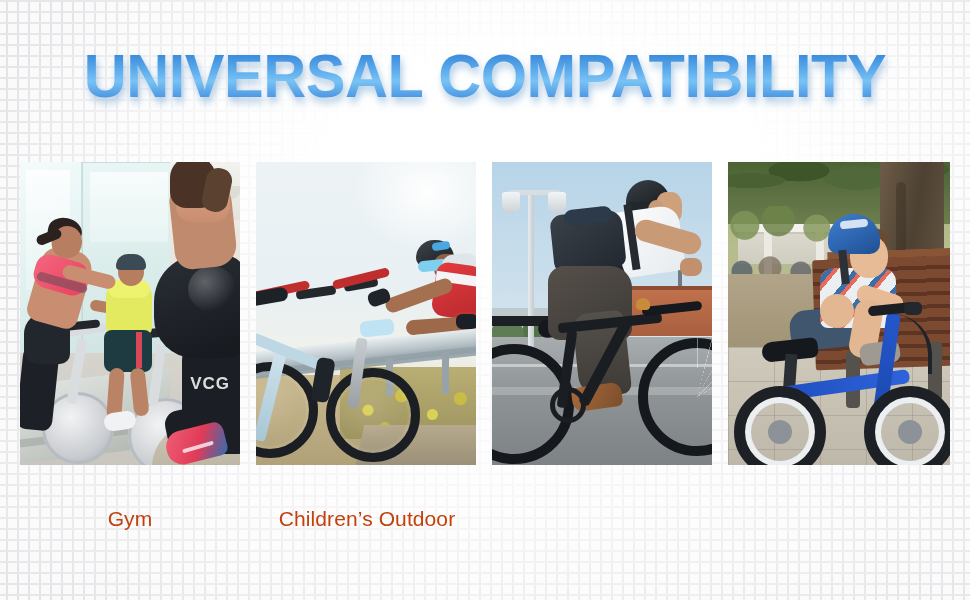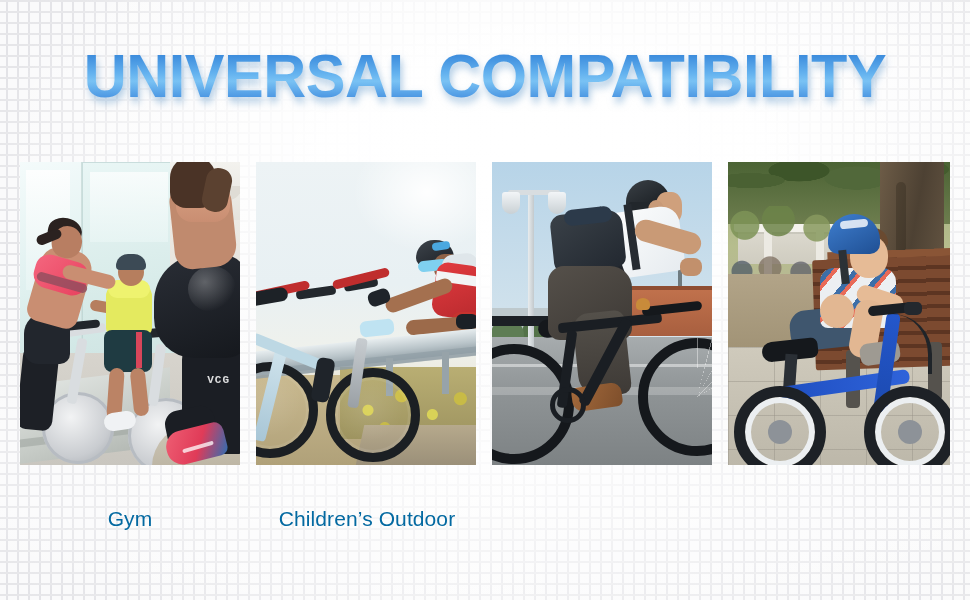--- a/index.html
+++ b/index.html
@@ -212,23 +212,23 @@
   .bk3-seat{ left:142px; top:152px; width:62px; height:26px;
     background:linear-gradient(to bottom,#2a2f36,#101318);
     border-radius:16px 10px 10px 16px; transform:rotate(-6deg); }
   .bk3-post{ left:178px; top:176px; width:14px; height:70px;
     background:#c8ccd0; transform:rotate(8deg); }
   .bk3-flywheel{ left:132px; top:262px; width:110px; height:60px;
     background:linear-gradient(to bottom,#cfc8b8,#b6ae9c);
     border-radius:56px 56px 22px 22px; }
   .bk-console{ left:188px; top:188px; width:34px; height:26px;
     background:#2b3138; border-radius:4px; }
-  .g-vcg{ right:10px; top:212px; font-size:11px; font-weight:bold;
+  .g-vcg{ right:10px; top:212px; font-size:17px; font-weight:bold;
     color:rgba(255,255,255,.85); letter-spacing:1px;
-    font-family:Liberation Mono, monospace; }
+    font-family:Liberation Sans, sans-serif; }
 
   
   .o-sky{ inset:0;
     background:linear-gradient(to bottom,#edf3f5 0%,#e8f0f3 40%,#eff1ec 62%,#e8e2cf 80%,#d9cfb4 100%); }
   .o-sun{ left:96px; top:-30px; width:150px; height:120px;
     background:radial-gradient(ellipse at 50% 50%, rgba(255,255,255,.95), rgba(255,255,255,0) 70%); }
   .o-ground{ left:0; bottom:0; width:220px; height:90px;
     background:linear-gradient(to bottom,#c9b98f,#b0a179); }
   .o-grass{ left:84px; bottom:26px; width:140px; height:72px;
     background:
@@ -491,21 +491,21 @@
     display:flex; gap:16px;
     z-index:4;
   }
   .caption{
     width:220px;
     flex:0 0 220px;
     text-align:center;
     font-family:"Liberation Sans", sans-serif;
     font-size:21px;
     line-height:42px;
-    color:#0369a1;
+    color:#c2410c;
     letter-spacing:.1px;
     white-space:nowrap;
   }
   .caption:last-child{ flex:0 0 222px; width:222px; }
 </style>
 </head>
 <body>
 
 <div id="banner">
 

